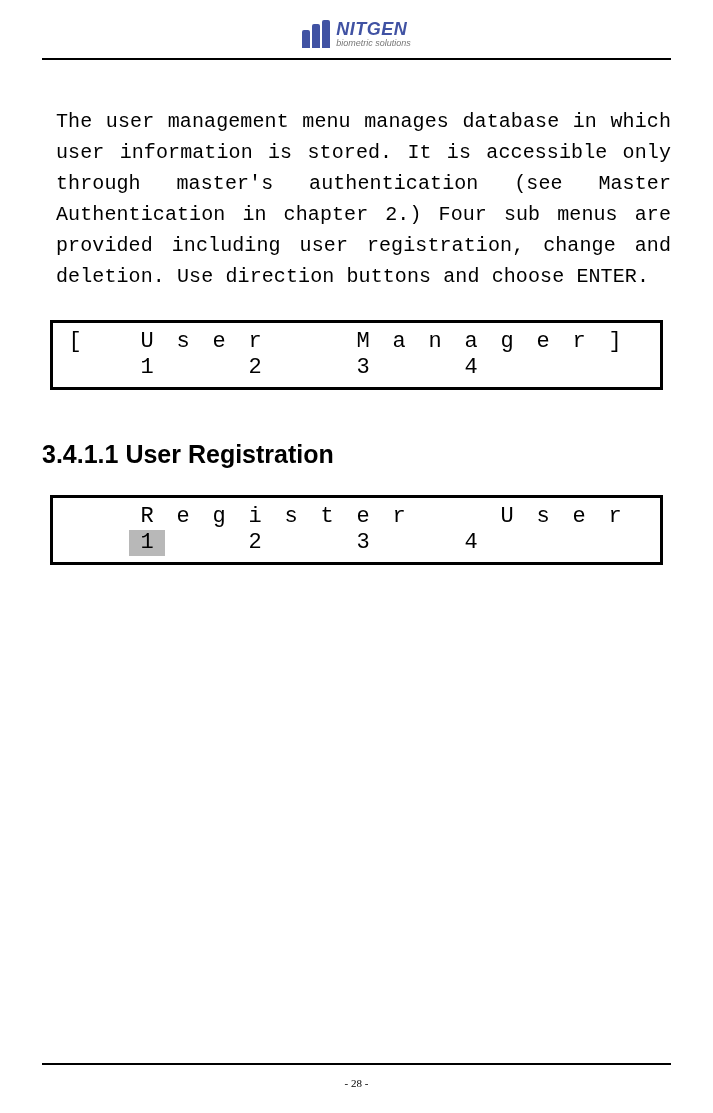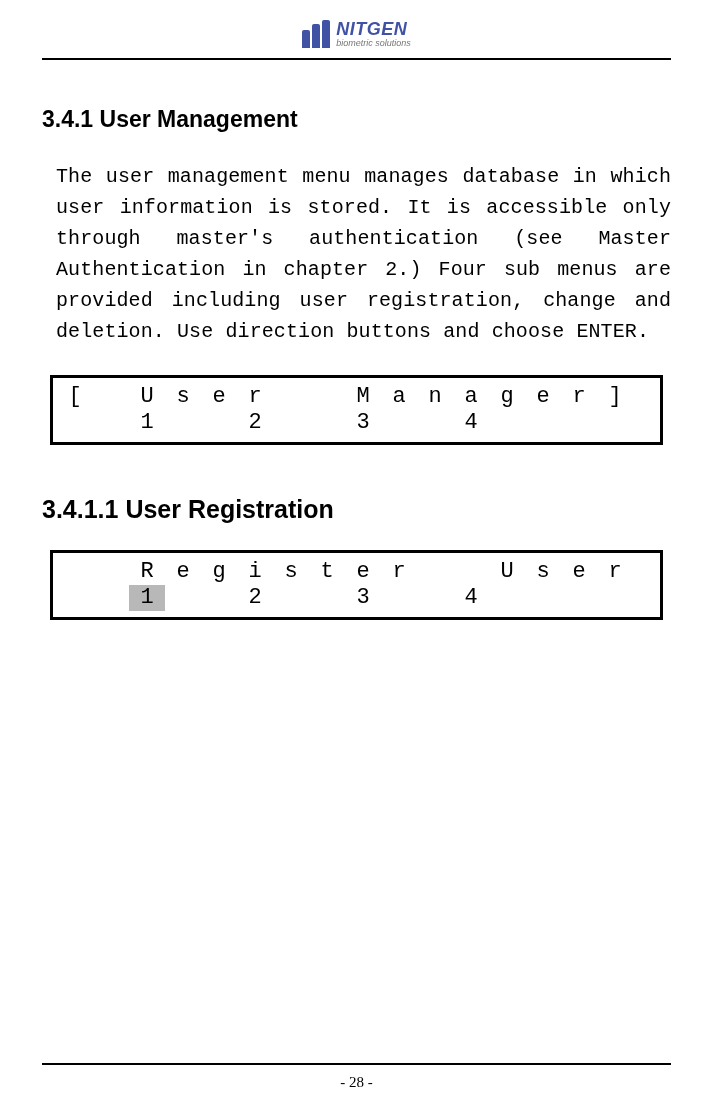--- a/index.html
+++ b/index.html
@@ -129,21 +129,21 @@
       right: 42px;
       text-align: center;
     }
     .hr-bottom {
       border: none;
       border-top: 2px solid #000;
       margin-bottom: 8px;
     }
     .page-num {
       font-family: "Times New Roman", serif;
-      font-size: 15px;
+      font-size: 11px;
     }
   </style>
 </head>
 <body>
 
 <div class="header">
   <div class="logo">
     <div class="logo-icon">
       <div class="logo-bar logo-bar1"></div>
       <div class="logo-bar logo-bar2"></div>
@@ -151,21 +151,20 @@
     </div>
     <div class="logo-text-wrap">
       <span class="logo-title">NITGEN</span>
       <span class="logo-sub">biometric solutions</span>
     </div>
   </div>
 </div>
 <hr class="hr-top">
 
 <div class="content">
-  <h2 class="h-sub-1">3.4.1 User Management</h2>
   <p class="para">The user management menu manages database in which user information is stored. It is accessible only through master's authentication (see Master Authentication in chapter 2.) Four sub menus are provided including user registration, change and deletion. Use direction buttons and choose ENTER.</p>
 
   <div class="lcd-box">
     <div class="lcd-row" id="lcd1-row1">
         <span class="lcd-cell">[</span>
         <span class="lcd-cell"></span>
         <span class="lcd-cell">U</span>
         <span class="lcd-cell">s</span>
         <span class="lcd-cell">e</span>
         <span class="lcd-cell">r</span>

